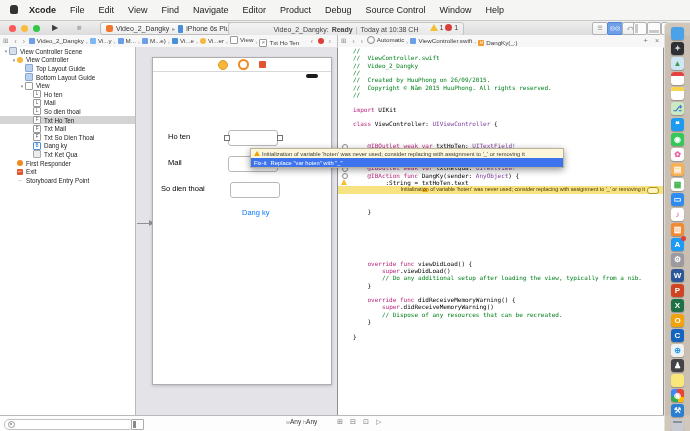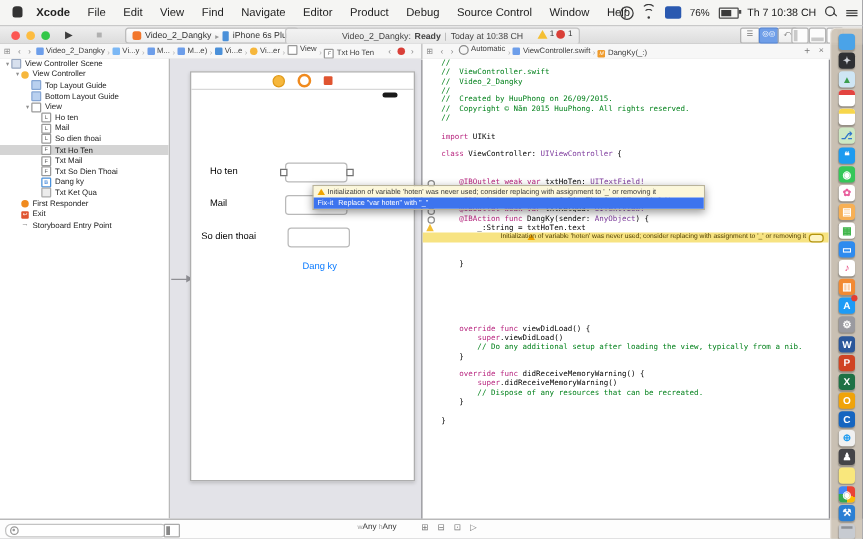--- a/index.html
+++ b/index.html
@@ -154,42 +154,20 @@
   .dicon .badge{position:absolute;right:-2px;top:-2px;width:5px;height:5px;border-radius:50%;background:#e33d32;}
   .caltop{position:absolute;left:0;top:0;width:100%;height:4px;background:#e34440;border-radius:3px 3px 0 0;}
   .notetop{position:absolute;left:0;top:0;width:100%;height:4px;background:#f7d64b;border-radius:3px 3px 0 0;}
   .trashlid{position:absolute;left:2px;top:2px;width:9px;height:1.5px;background:#8d9197;}
 </style>
 </head>
 <body>
 
 <div id="menubar">
   <span id="appleicon"></span><span id="menuItems"><span class="mi b">Xcode</span><span class="mi">File</span><span class="mi">Edit</span><span class="mi">View</span><span class="mi">Find</span><span class="mi">Navigate</span><span class="mi">Editor</span><span class="mi">Product</span><span class="mi">Debug</span><span class="mi">Source Control</span><span class="mi">Window</span><span class="mi">Help</span></span>
-  <div id="mright">
-    <span class="sync"></span>
-    <span class="wifi">
-        <i></i>
-        <i></i>
-        <i></i>
-      </span>
-    <span class="inputflag"></span>
-    <span style="font-size:8px;">76%</span>
-    <span class="batt">
-        <i></i>
-      </span>
-    <span style="font-size:8.5px;">Th 7 10:38 CH</span>
-    <span class="mag">
-        <i></i>
-      </span>
-    <span class="nlist">
-        <i></i>
-        <i></i>
-        <i></i>
-      </span>
-  </div>
 </div>
 
 <div id="toolbar">
   <span class="tl" style="left:9px;background:#fc5753;"></span>
   <span class="tl" style="left:21px;background:#fdbc40;"></span>
   <span class="tl" style="left:33px;background:#33c748;"></span>
   <span id="runbtn">▶</span>
   <span id="stopbtn">■</span>
   <div id="scheme">
     <span class="appdot"></span>

